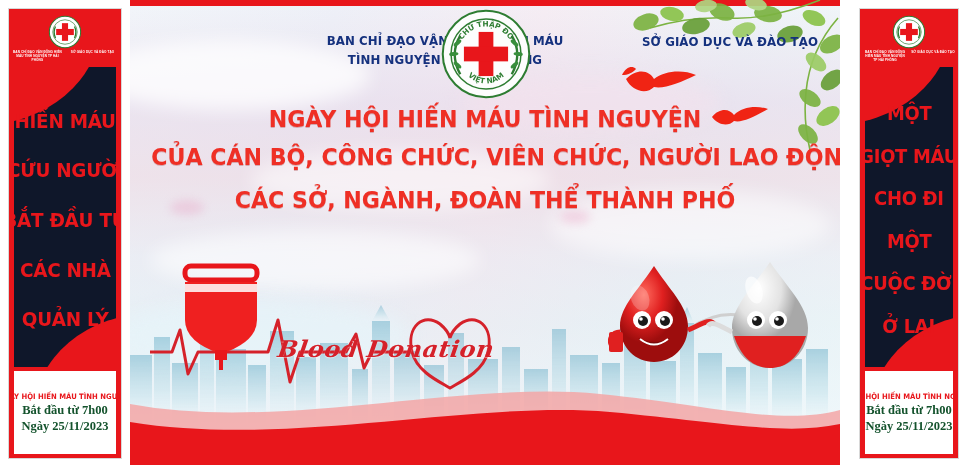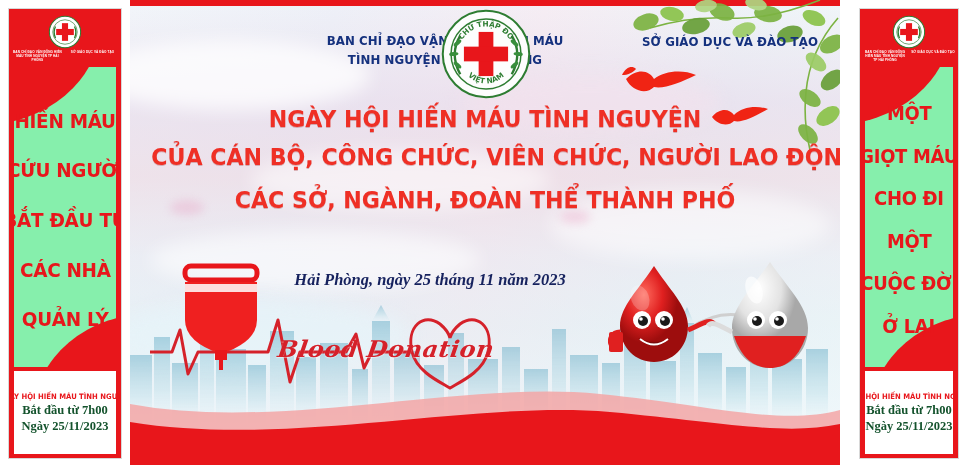--- a/index.html
+++ b/index.html
@@ -31,21 +31,21 @@
     display:flex; justify-content:space-between; gap:3px;
   }
   .ban-org div {
     font-size:3.1px; line-height:1.25; color:#fff; font-weight:bold;
     text-align:center; width:48%; letter-spacing:.1px;
   }
 
   
   .ban-field {
     position:absolute; left:5px; right:5px; top:58px; height:300px;
-    background:#86efac; overflow:hidden;
+    background:#0f172a; overflow:hidden;
   }
   .ban-field:before {
     content:""; position:absolute; left:-42px; top:-60px;
     width:128px; height:118px; background:#e8161b;
     border-bottom-right-radius:120px 100px;
   }
   .ban-field:after {
     content:""; position:absolute; right:-46px; bottom:-58px;
     width:128px; height:112px; background:#e8161b;
     border-top-left-radius:120px 100px;
@@ -319,21 +319,20 @@
         <textPath href="#arcBot" startOffset="50%" text-anchor="middle">VIỆT NAM</textPath>
       </text>
     </svg>
 
     <div class="titles">
       <span class="t t1">NGÀY HỘI HIẾN MÁU TÌNH NGUYỆN</span>
       <span class="t t2">CỦA CÁN BỘ, CÔNG  CHỨC, VIÊN CHỨC, NGƯỜI LAO ĐỘNG</span>
       <span class="t t3">CÁC SỞ, NGÀNH, ĐOÀN THỂ THÀNH PHỐ</span>
     </div>
 
-    <div class="datetext">Hải Phòng, ngày 25 tháng 11 năm 2023</div>
 
     <svg class="ekg" viewBox="0 0 470 100">
       <path d="M0 62 L22 62 L30 40 L38 84 L48 62 L118 62 L128 30 L140 92 L150 62
                L196 62 L206 44 L214 78 L222 62 L262 62" stroke="#d5212a" stroke-width="3" fill="none" stroke-linejoin="round"></path>
       <path d="M262 62 C256 36 274 22 290 34 C296 39 299 44 300 48
                C301 44 304 39 310 34 C326 22 344 36 338 62
                C333 82 310 92 300 98 C290 92 267 82 262 62 Z" stroke="#d5212a" stroke-width="3" fill="none"></path>
     </svg>
 
     <svg class="bloodbag" viewBox="0 0 130 115">

